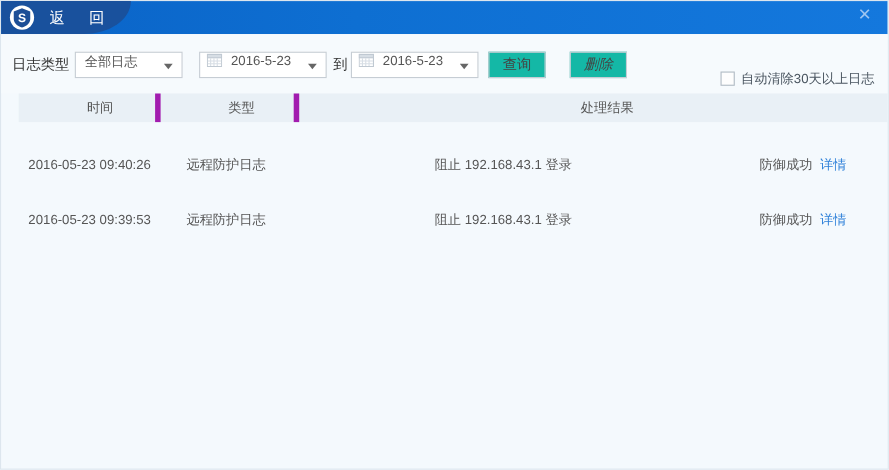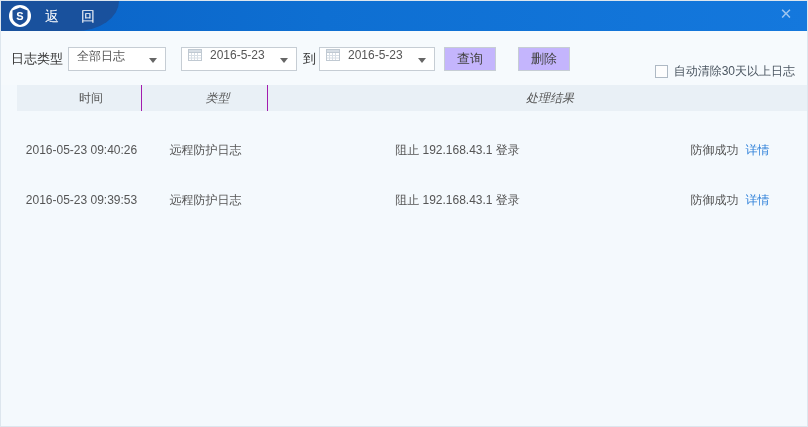--- a/index.html
+++ b/index.html
@@ -46,44 +46,44 @@
   .datebox2 { left: 318px; width: 116px; }
   .datebox { padding-left: 6px; gap: 8px; }
   .caret {
     position: absolute; right: 8px; top: 10px;
     width: 0; height: 0; border-left: 4px solid transparent;
     border-right: 4px solid transparent; border-top: 5px solid #666;
   }
   .cal-icon { width: 14px; height: 13px; flex: 0 0 auto; }
   .btn {
     position: absolute; top: 16px; width: 52px; height: 24px;
-    background: #c4b5fd; border: 1px solid #c6cdd4;
+    background: #14b8a6; border: 1px solid #c6cdd4;
     font-size: 13px; color: #444; text-align: center; line-height: 22px;
     cursor: pointer;
   }
   .btn-query { left: 443px; }
-  .btn-delete { left: 517px; }
+  .btn-delete { left: 517px; font-style: italic; }
   .autoclean {
     position: absolute; top: 28px; right: 12px; height: 24px;
     display: flex; align-items: center; gap: 6px; cursor: pointer;
   }
   .checkbox {
     width: 13px; height: 13px; background: #fdfdfd;
     border: 1px solid #aeb9c4;
   }
   .autoclean-label { font-size: 12px; color: #4a5560; }
 
   
   .logtable { position: absolute; top: 84px; left: 16px; right: 0; text-align: center; }
   .thead {
     display: flex; height: 26px; background: #e9f0f6;
     color: #555; font-size: 12px; line-height: 26px;
   }
   .th { height: 26px; }
-  .th + .th { border-left: 1px solid #a21caf; font-style: italic; }
+  .th + .th { border-left: 5px solid #a21caf; }
   .th-time   { width: 124px; padding-left: 24px; }
   .th-type   { width: 126px; padding-left: 26px; }
   .th-info   { width: 379px; padding-left: 28px; }
   .th-result { flex: 1; padding-left: 25px; }
   .tbody { padding-top: 2px; }
   .trow {
     display: flex; height: 26px; line-height: 26px;
     font-size: 12px; color: #555; margin-top: 24px;
   }
   .cell-time   { width: 124px; padding-left: 5px; white-space: nowrap; }

